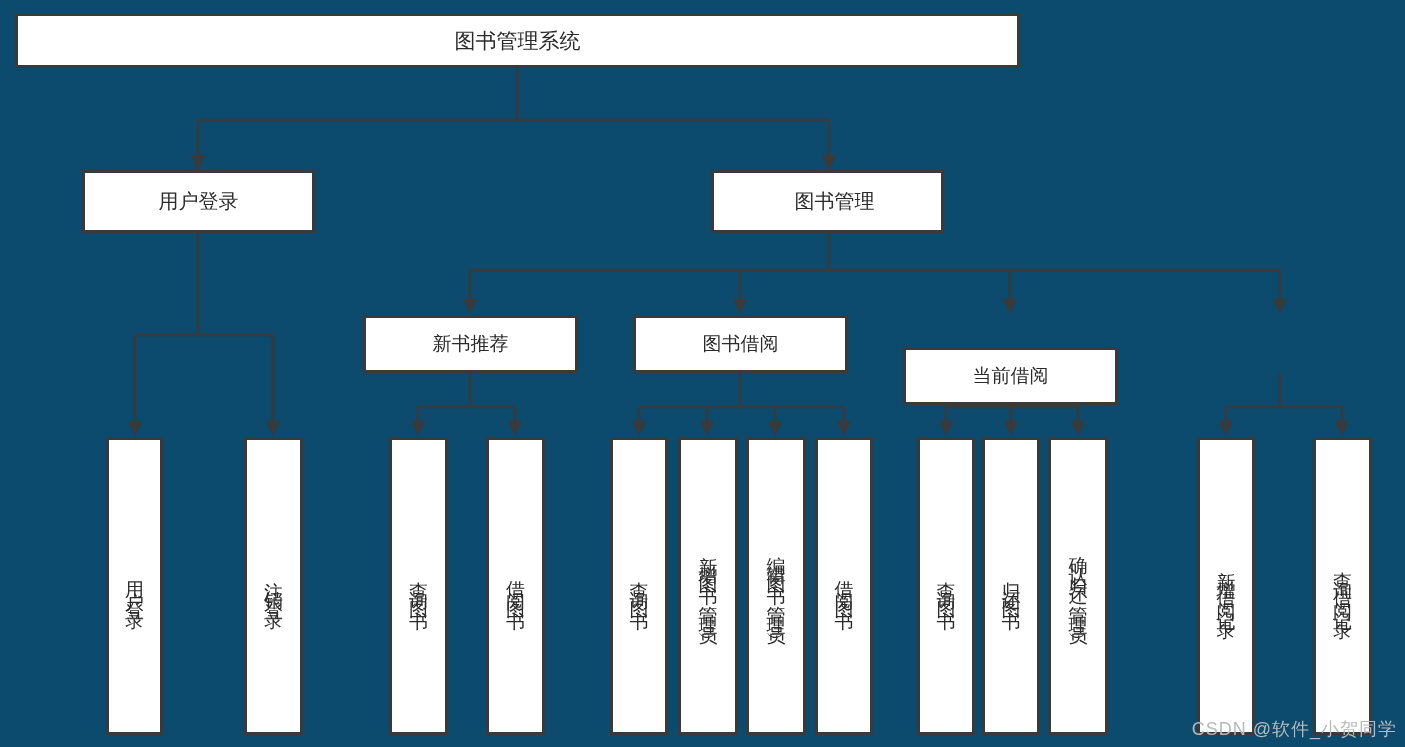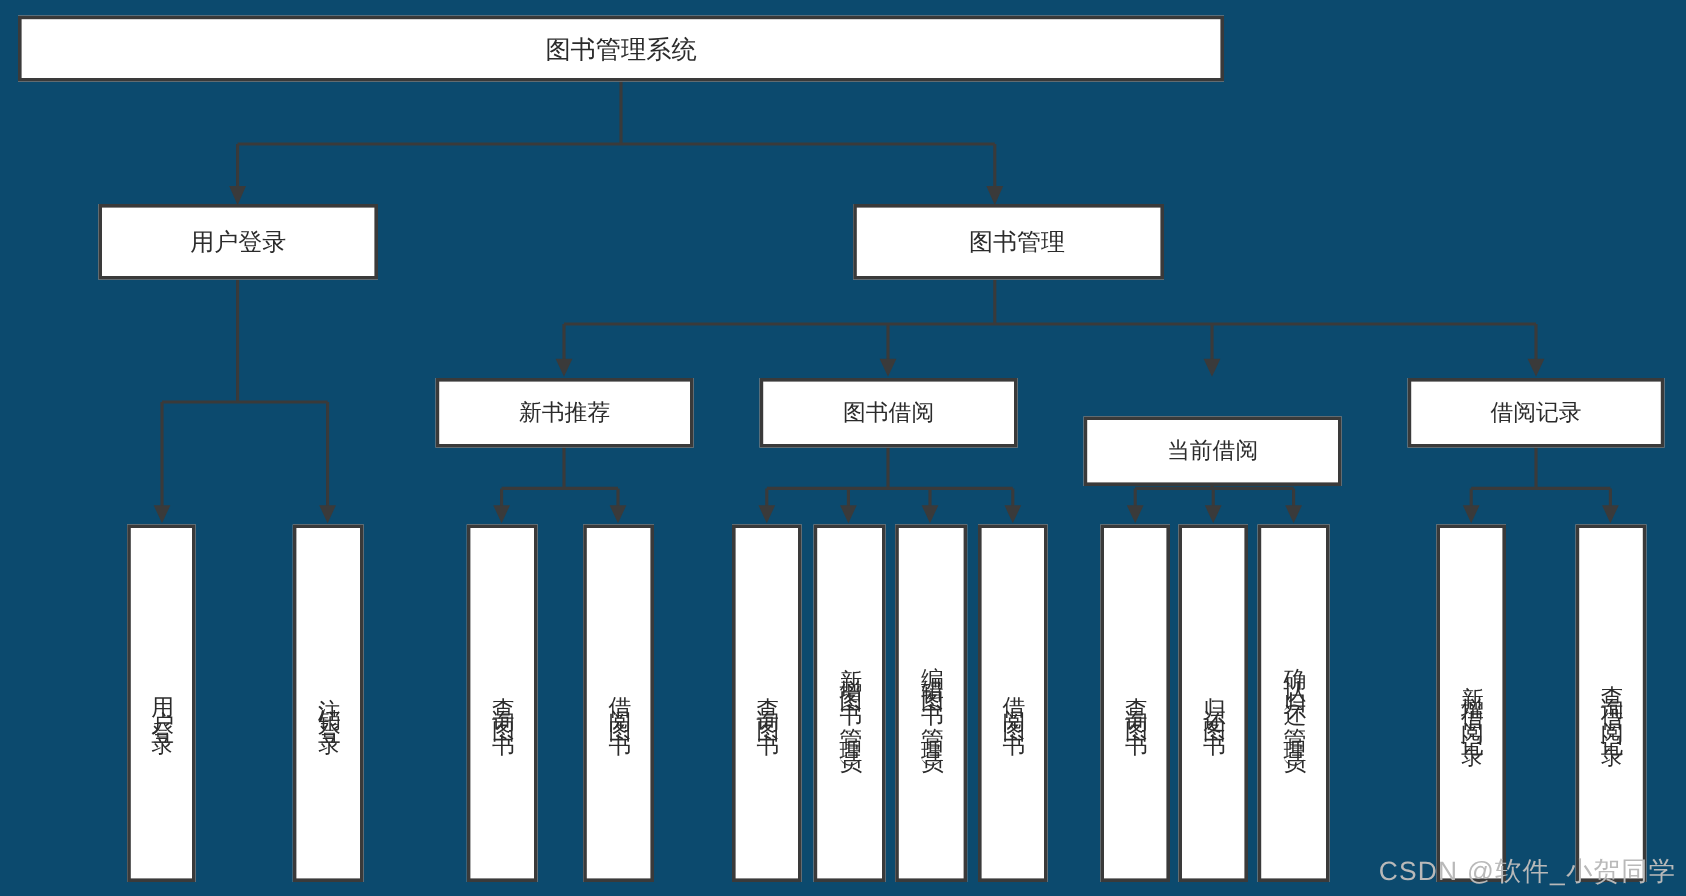--- a/index.html
+++ b/index.html
@@ -50,21 +50,21 @@
   .leaf span {
     writing-mode: vertical-rl;
     text-orientation: mixed;
     letter-spacing: 10px;
     white-space: nowrap;
   }
   #watermark {
     position: absolute;
     right: 8px;
     bottom: 6px;
-    font-size: 22px;
+    font-size: 18px;
     color: #b9b9b9;
     letter-spacing: 1px;
     user-select: none;
   }
 </style>
 </head>
 <body>
 
 <div id="canvas">
 
@@ -107,26 +107,25 @@
       <polygon points="1004,421 1018,421 1011,436"></polygon>
       <polygon points="1071,421 1085,421 1078,436"></polygon>
       <polygon points="1219,421 1233,421 1226,436"></polygon>
       <polygon points="1335,421 1349,421 1342,436"></polygon>
     </g>
   </svg>
 
   <div class="node root" style="left:15px; top:13px; width:1005px; height:55px;">图书管理系统</div>
 
   <div class="node lvl2" style="left:82px; top:170px; width:233px; height:63px;">用户登录</div>
-  <div class="node lvl2" style="left:711px; top:170px; width:259px; height:63px;padding-left:14px;">图书管理</div>
+  <div class="node lvl2" style="left:711px; top:170px; width:233px; height:63px;padding-left:14px;">图书管理</div>
 
   <div class="node lvl3" style="left:363px; top:315px; width:215px; height:58px;">新书推荐</div>
   <div class="node lvl3" style="left:633px; top:315px; width:215px; height:58px;">图书借阅</div>
   <div class="node lvl3" style="left:903px; top:315px; width:215px; height:58px;margin-top:32px;">当前借阅</div>
-  <div class="node lvl3" style="left:1173px; top:315px; width:214px; height:58px;">借阅记录</div>
 
   <div class="leaf" style="left:106px; top:437px; width:57px; height:298px;">
     <span>用户登录</span>
   </div>
   <div class="leaf" style="left:244px; top:437px; width:59px; height:298px;">
     <span>注销登录</span>
   </div>
 
   <div class="leaf" style="left:389px; top:437px; width:59px; height:298px;">
     <span>查询图书</span>

